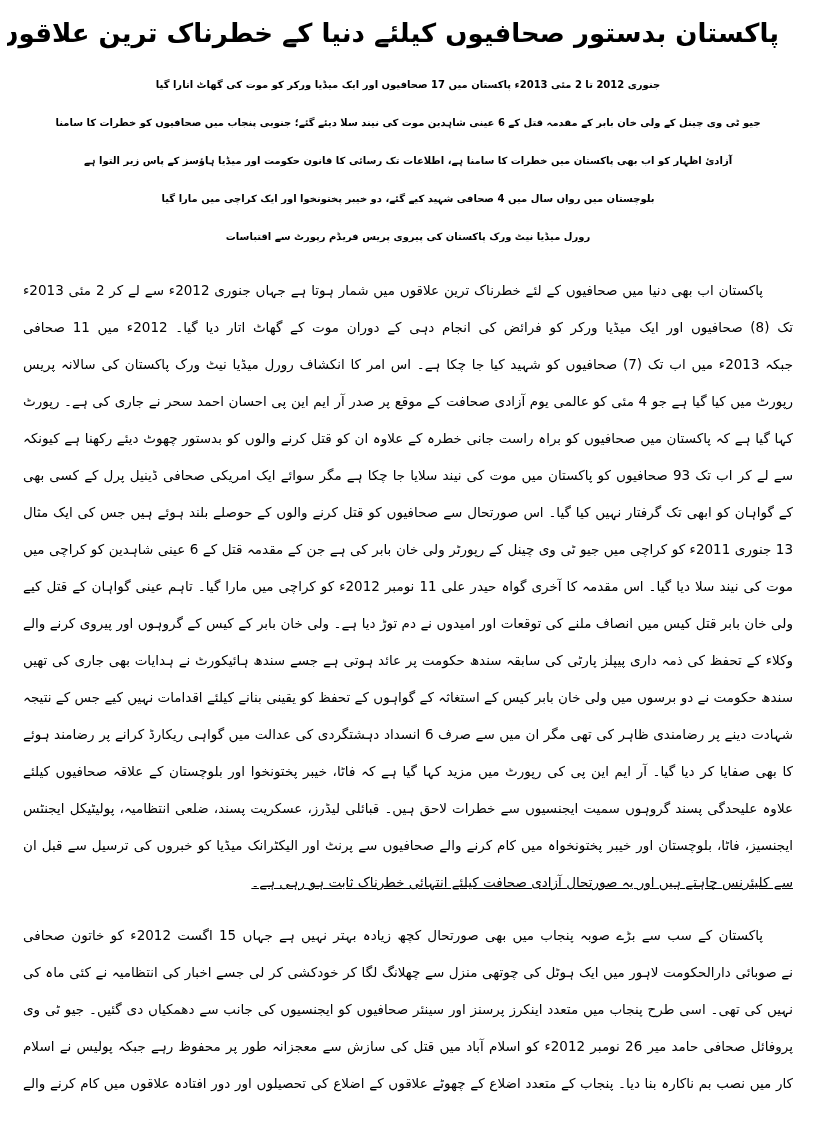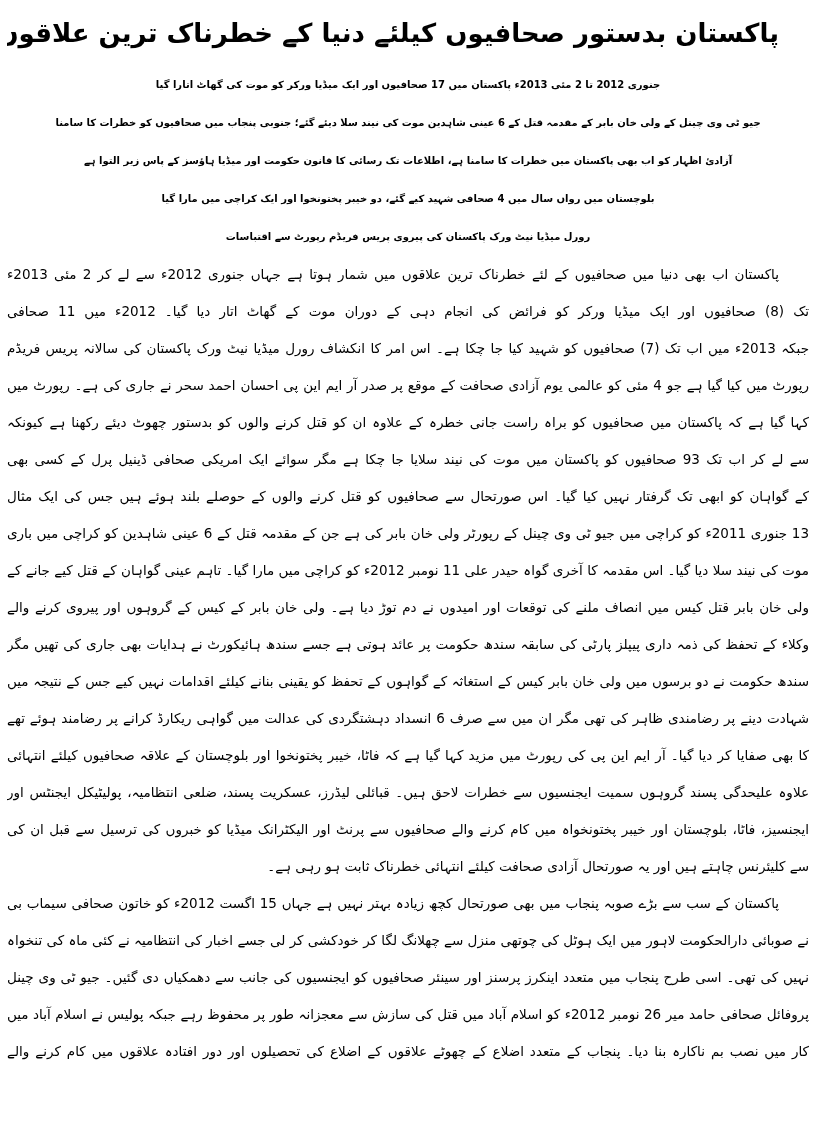--- a/index.html
+++ b/index.html
@@ -31,31 +31,31 @@
   }
   .subhead {
     height: 38px;
     line-height: 38px;
     font-size: 10px;
     font-weight: bold;
     text-align: center;
     white-space: nowrap;
     overflow: hidden;
   }
-  .para { margin: 0; }
+  .para { margin: 16px; }
   .bline {
     height: 37px;
     line-height: 37px;
     font-size: 13.5px;
     text-align: justify;
     text-align-last: justify;
     overflow: hidden;
   }
   .bline.indent { padding-right: 30px; }
-  .bline.pend { text-align: center; text-align-last: right; }
+  .bline.pend { text-align: center; text-align-last: right; text-decoration: underline; }
 </style>
 </head>
 <body>
 
 <div class="page">
 
   <h1 class="title">پاکستان بدستور صحافیوں کیلئے دنیا کے خطرناک ترین علاقوں میں شامل ہے</h1>
 
   <div>
     <div class="subhead">جنوری 2012 تا 2 مئی 2013ء پاکستان میں 17 صحافیوں اور ایک میڈیا ورکر کو موت کی گھاٹ اتارا گیا</div>

